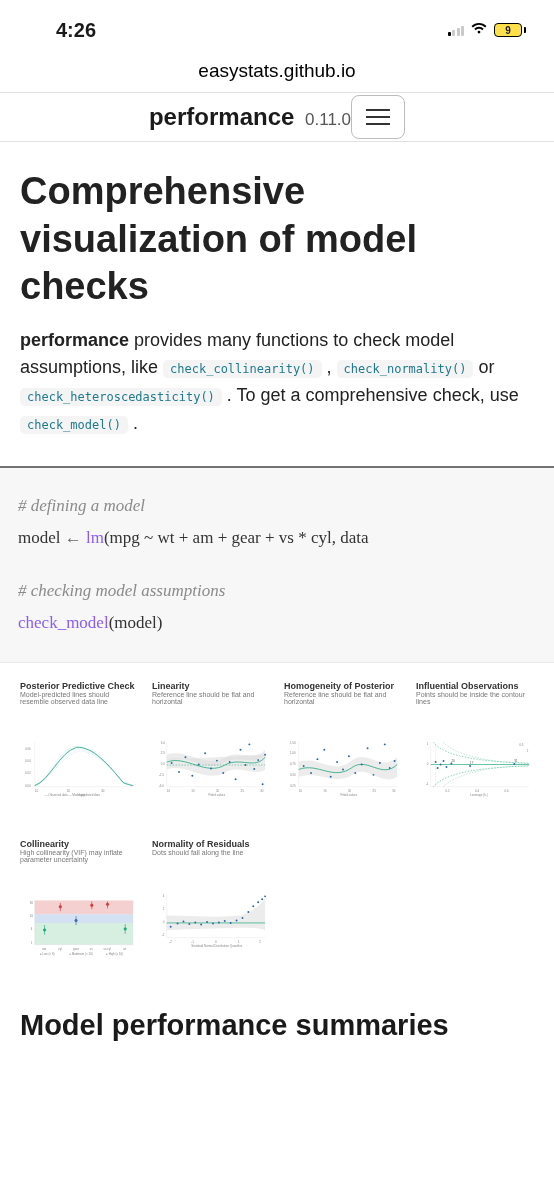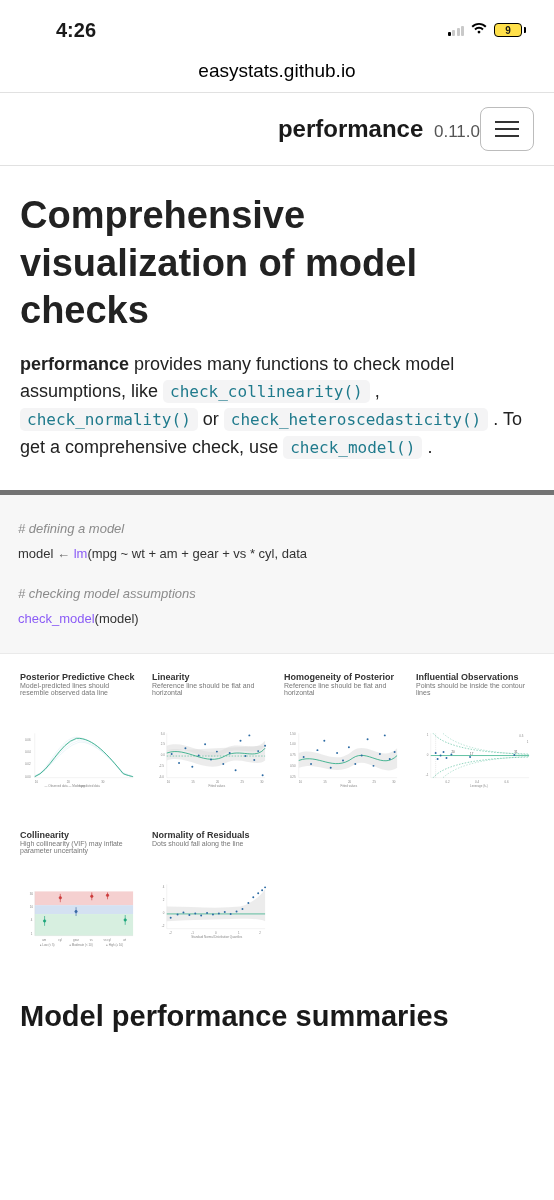--- a/index.html
+++ b/index.html
@@ -3,32 +3,32 @@
 <meta charset="utf-8">
 <style>
   * { box-sizing: border-box; margin: 0; padding: 0; }
   html, body { width: 554px; height: 1200px; font-family: -apple-system, BlinkMacSystemFont, "Segoe UI", Helvetica, Arial, sans-serif; background: #fff; color: #1a1a1a; overflow: hidden; }
   .status-bar { height: 60px; display: flex; align-items: center; justify-content: space-between; padding: 0 28px 0 56px; font-size: 20px; font-weight: 600; }
   .status-right { display: flex; align-items: center; gap: 6px; }
   .bat { display: inline-flex; align-items: center; gap: 2px; }
   .bat-pill { width: 28px; height: 14px; border: 1.5px solid #000; border-radius: 4px; position: relative; display: flex; align-items: center; justify-content: center; font-size: 10px; font-weight: 700; background: #ffe04a; }
   .bat-cap { width: 2px; height: 6px; background: #000; border-radius: 0 1px 1px 0; }
   .url-bar { text-align: center; font-size: 19px; padding-bottom: 10px; color: #000; }
-  .nav { display: flex; align-items: center; justify-content: flex-end; padding: 14px 20px; border-top: 1px solid #e1e1e1; border-bottom: 1px solid #e1e1e1; }
+  .nav { display: flex; align-items: center; justify-content: center; padding: 2px 20px; border-top: 1px solid #e1e1e1; border-bottom: 1px solid #e1e1e1; }
   .brand { font-size: 24px; }
   .brand-name { font-weight: 700; }
   .brand-ver { font-size: 17px; color: #555; margin-left: 4px; }
   .hamburger { width: 54px; height: 44px; border: 1px solid #bcbcbc; border-radius: 8px; display: flex; flex-direction: column; justify-content: center; align-items: center; gap: 5px; cursor: pointer; }
   .hamburger span { width: 24px; height: 2px; background: #333; }
   .content { padding: 26px 20px 0 20px; }
   h2.section { font-size: 38px; font-weight: 600; line-height: 1.25; margin-bottom: 16px; color: #222; }
   p.body { font-size: 18px; line-height: 1.55; color: #222; margin-bottom: 10px; }
   .body strong { font-weight: 700; }
-  code.inline { font-family: SFMono-Regular, Menlo, Consolas, monospace; background: #f4f4f5; color: #1f7a8c; padding: 2px 7px; border-radius: 5px; font-size: 16px; white-space: nowrap; }
-  .codeblock { margin-top: 28px; background: #f7f7f7; border-top: 5px solid #737373; border-bottom: 1px solid #eaeaea; padding: 22px 18px; font-family: Liberation Sans, sans-serif; font-size: 13px; line-height: 1.9; white-space: nowrap; overflow: hidden; color: #333; }
+  code.inline { font-family: SFMono-Regular, Menlo, Consolas, monospace; background: #f4f4f5; color: #1f7a8c; padding: 2px 7px; border-radius: 5px; font-size: 12px; white-space: nowrap; }
+  .codeblock { margin-top: 28px; background: #f7f7f7; border-top: 2px solid #737373; border-bottom: 1px solid #eaeaea; padding: 22px 18px; font-family: Liberation Serif, serif; font-size: 17px; line-height: 1.9; white-space: nowrap; overflow: hidden; color: #333; }
   .codeblock .com { color: #8b8b8b; font-style: italic; }
   .codeblock .fn { color: #8b5cf6; }
   .codeblock .op { color: #666; }
   .plots { padding: 18px 20px; display: grid; grid-template-columns: 1fr 1fr 1fr 1fr; gap: 12px 14px; }
   .plot { background: #fff; }
   .plot-title { font-size: 9px; font-weight: 600; color: #333; }
   .plot-sub { font-size: 7px; color: #777; margin-bottom: 2px; }
   .plot svg { display: block; width: 100%; height: 120px; border: none; }
   .axis text { font-size: 6px; fill: #888; }
   .axis line, .axis path { stroke: #ccc; stroke-width: 0.5; }

